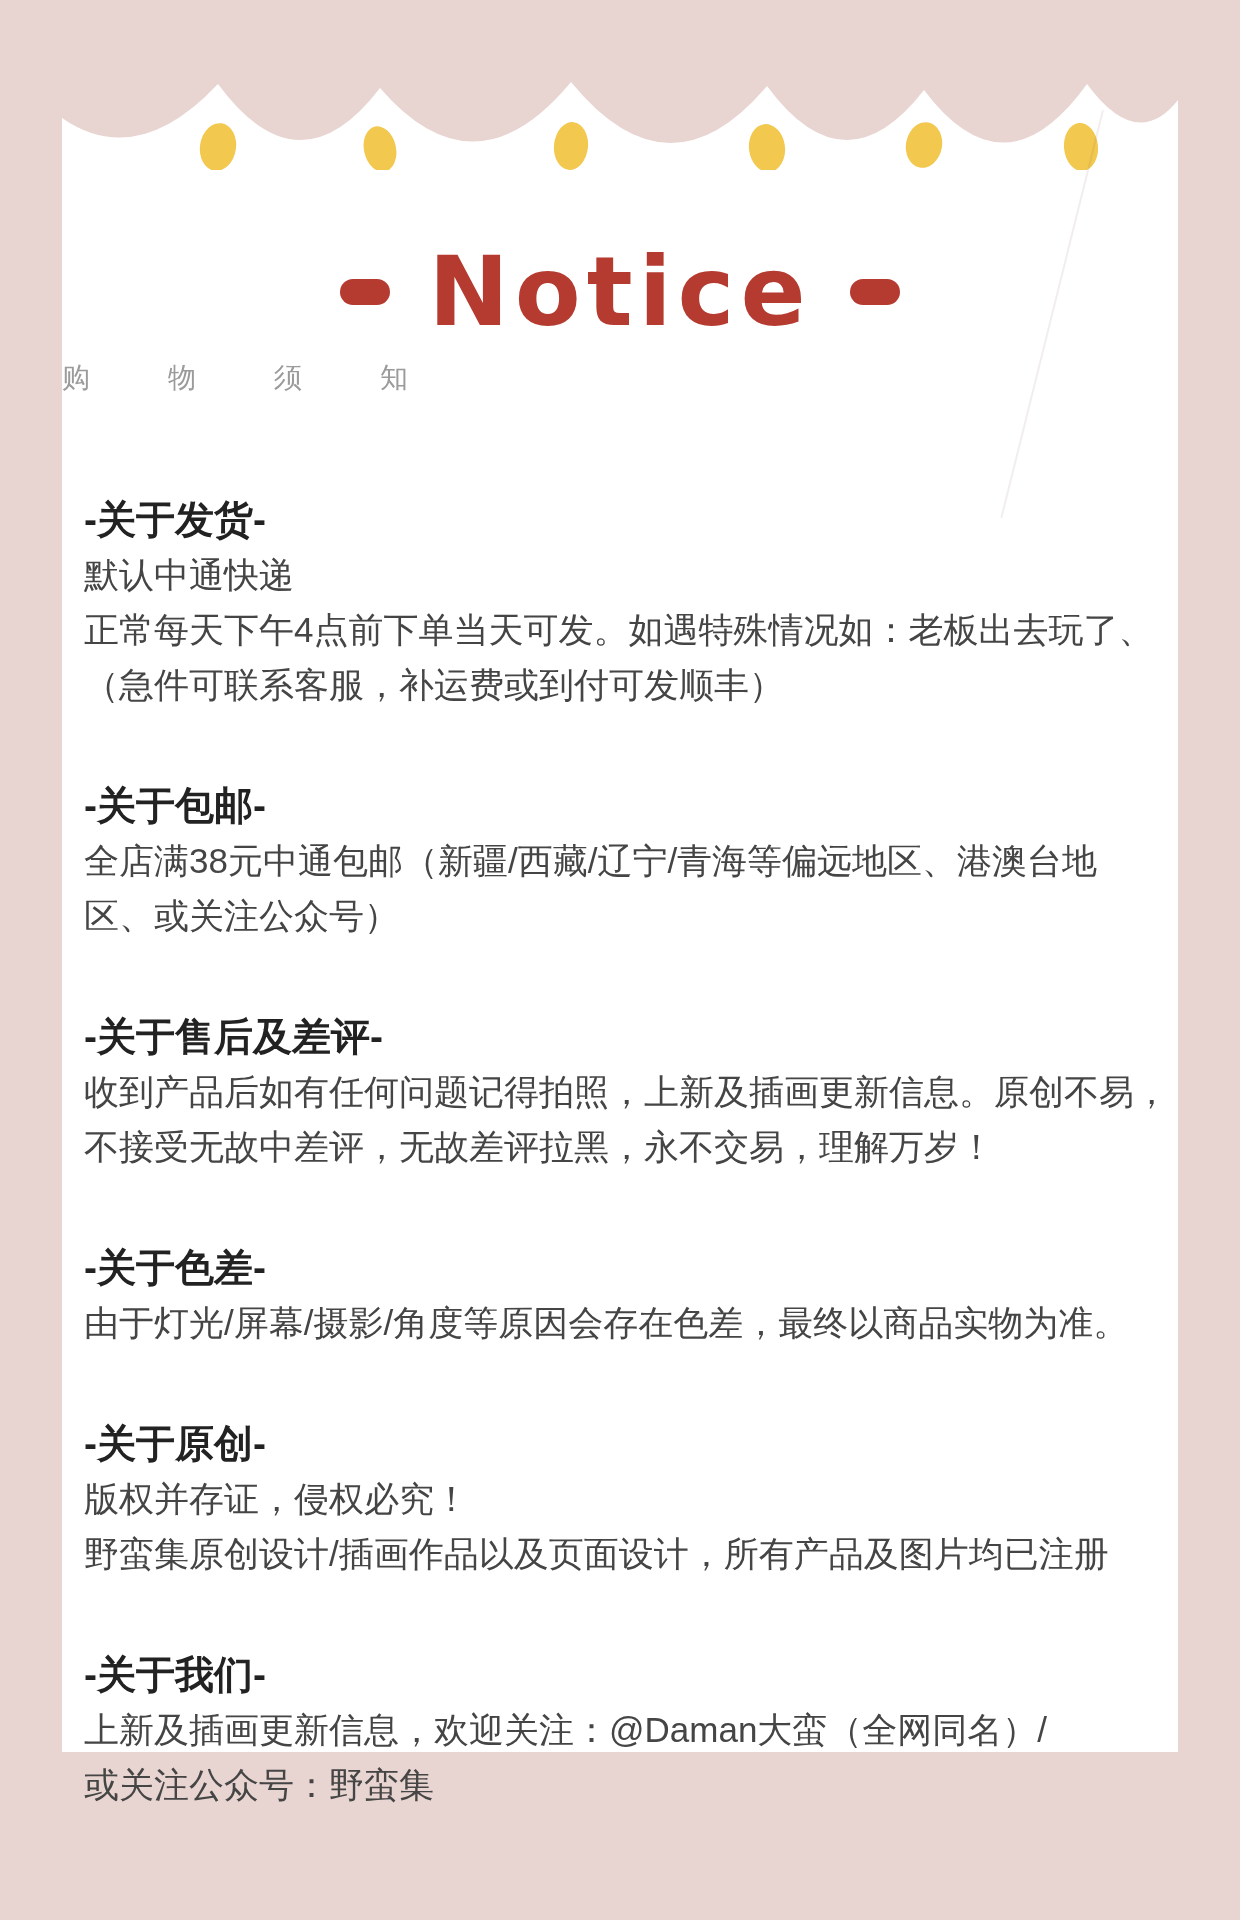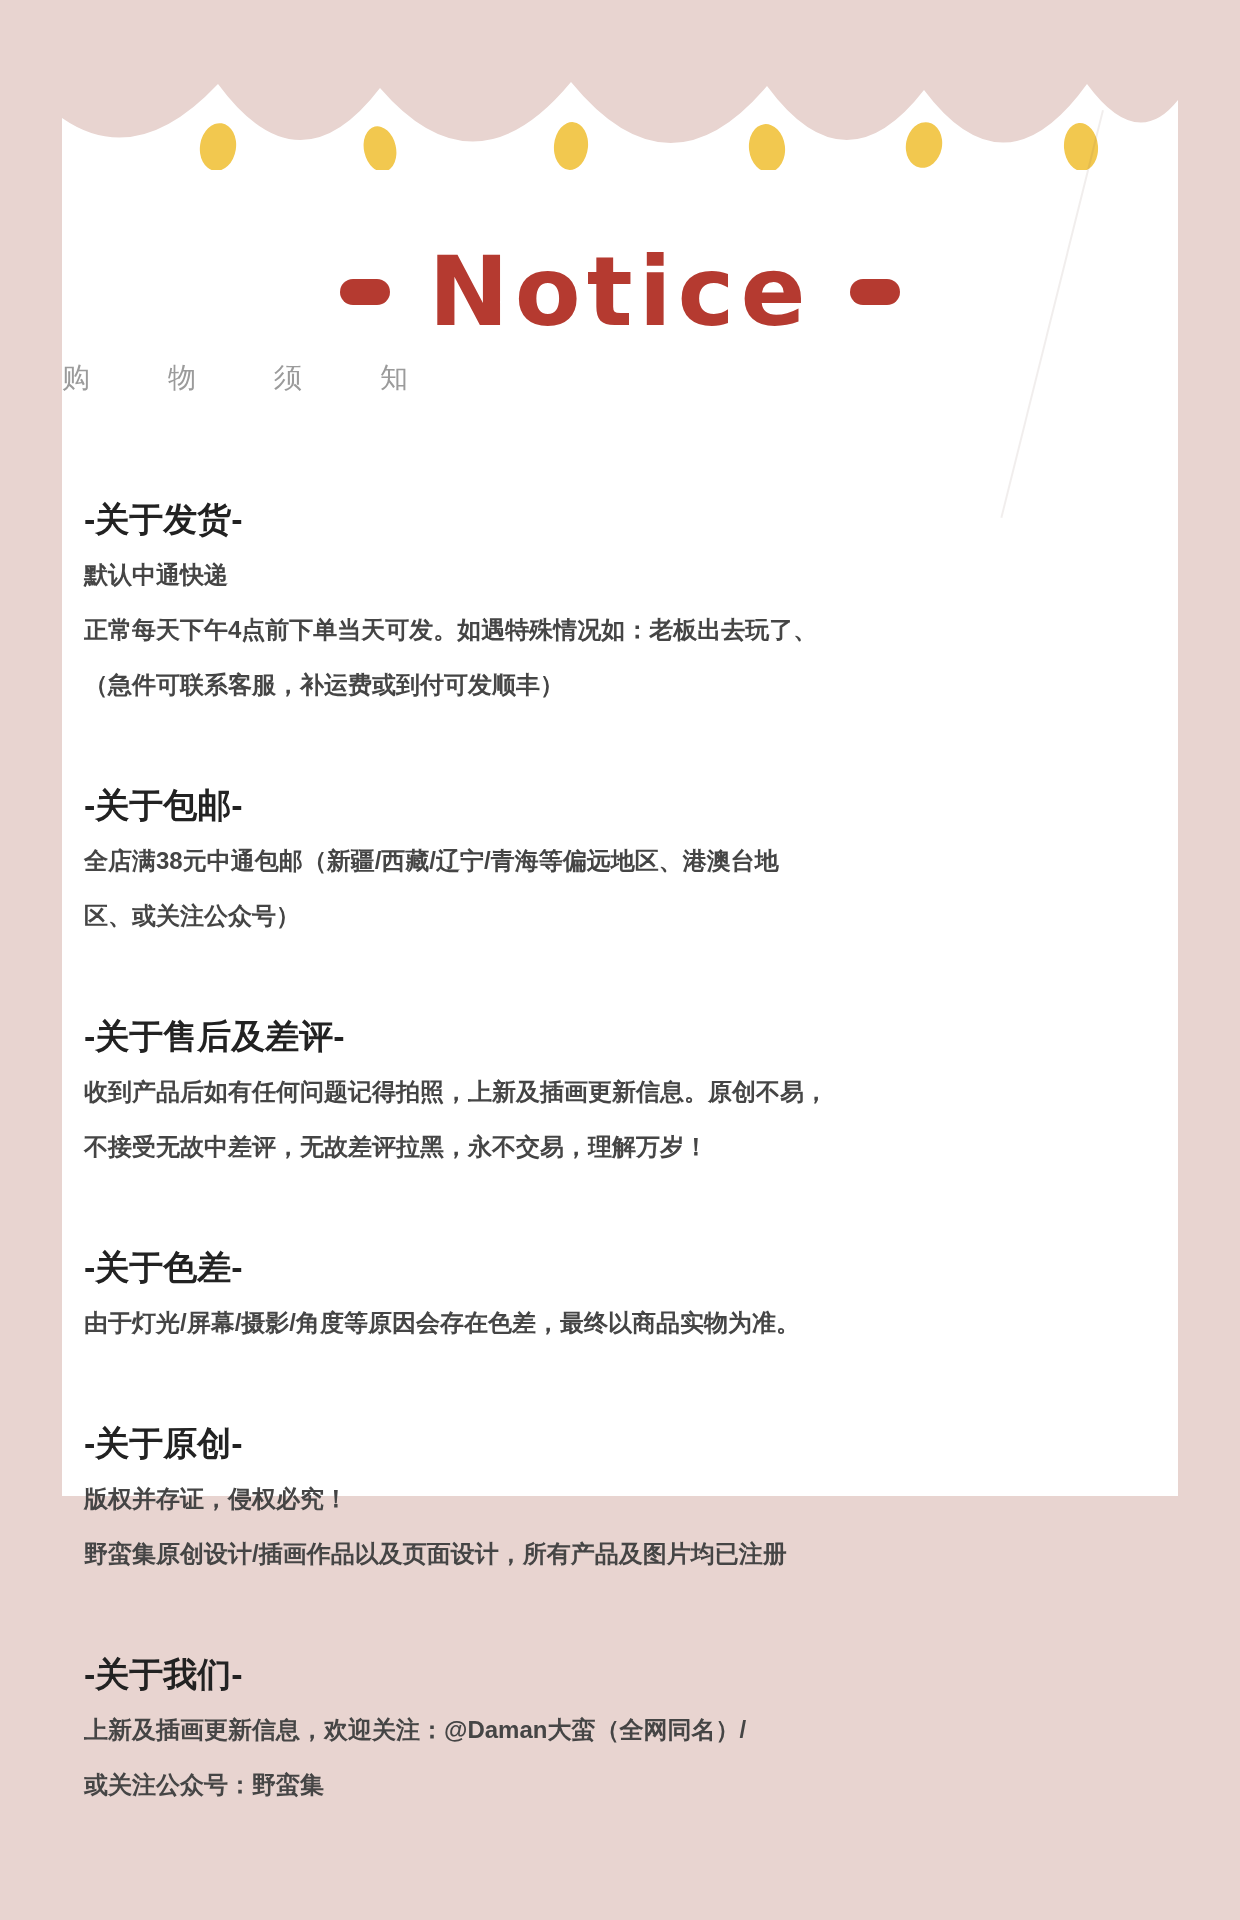--- a/index.html
+++ b/index.html
@@ -11,21 +11,21 @@
   }
   body {
     background: #e8d4d0;
     font-family: "Liberation Sans", "DejaVu Sans", sans-serif;
   }
   .card {
     position: absolute;
     left: 62px;
     top: 0;
     width: 1116px;
-    height: 1496px;
+    height: 1752px;
     background: #ffffff;
   }
   .scallop-svg {
     display: block;
     width: 1116px;
     height: 170px;
   }
   .crease {
     position: absolute;
     left: 1040px;
@@ -73,30 +73,30 @@
   }
   .content {
     margin-top: 94px;
     padding: 0 18px 0 22px;
   }
   .notice-section {
     margin-bottom: 66px;
   }
   .section-heading {
     margin: 0;
-    font-size: 34px;
+    font-size: 39px;
     line-height: 55px;
     font-weight: 700;
     color: #222222;
   }
   .section-line {
     margin: 0;
-    font-size: 24px;
+    font-size: 35px;
     line-height: 55px;
-    font-weight: 700;
+    font-weight: 400;
     color: #454545;
     white-space: nowrap;
   }
 </style>
 </head>
 <body>
 
 <main class="card">
 
   <svg class="scallop-svg" viewBox="0 0 1116 170" preserveAspectRatio="none" aria-hidden="true">

